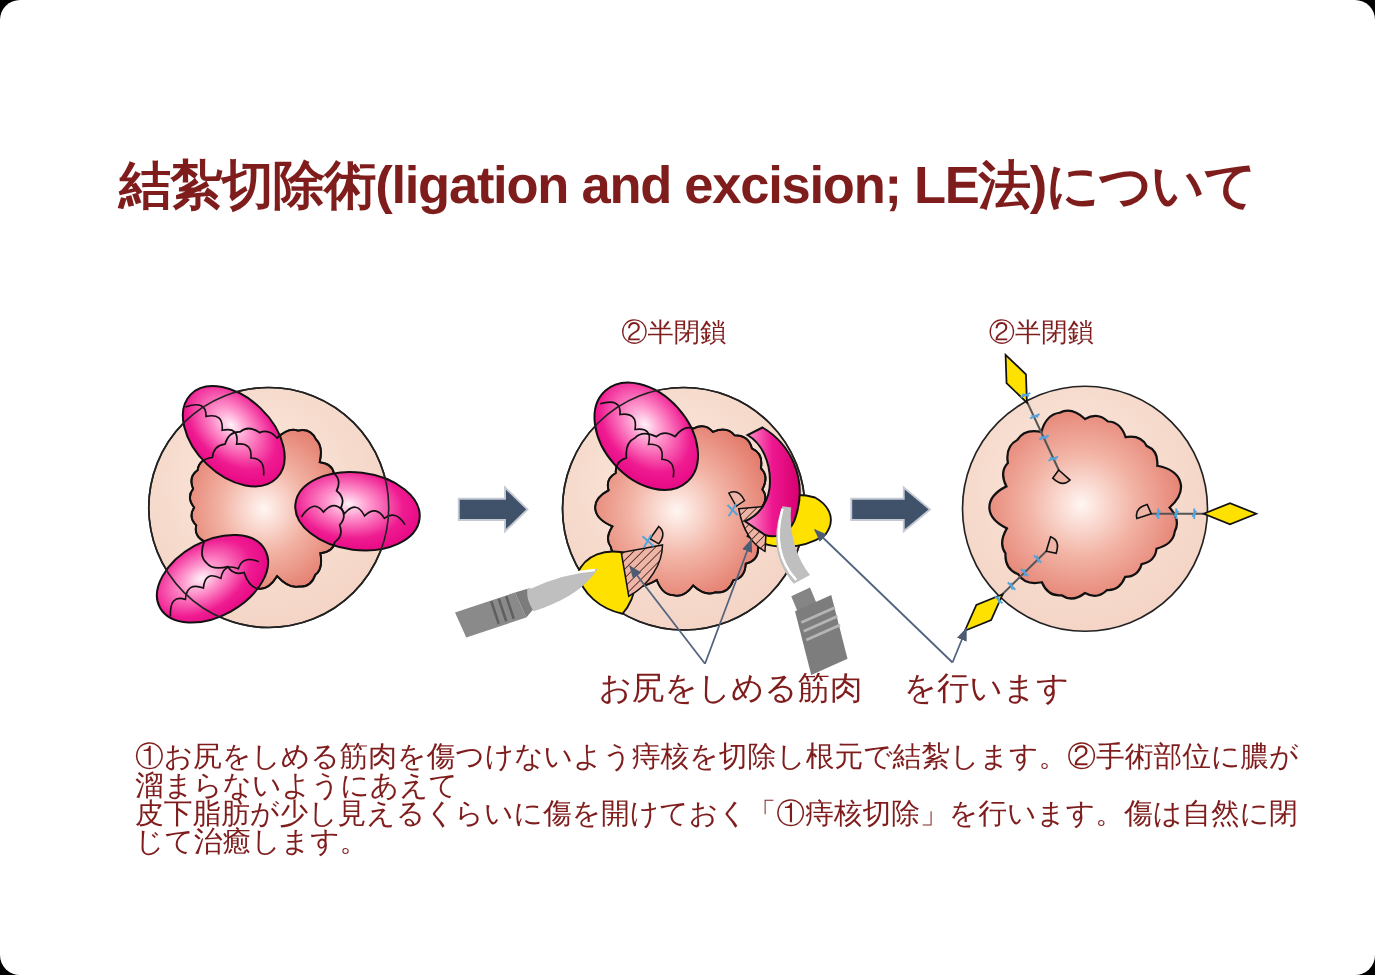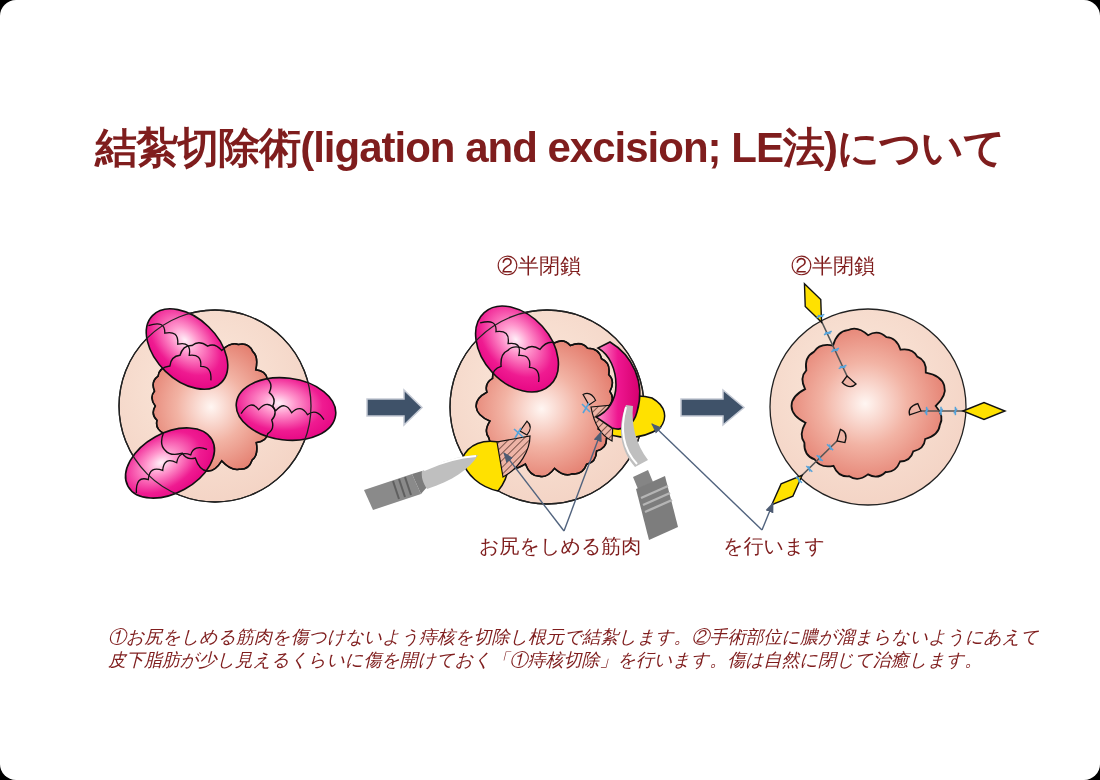--- a/index.html
+++ b/index.html
@@ -4,25 +4,25 @@
 <style>
   html,body{margin:0;padding:0;background:#000;}
   .frame{position:relative;width:1100px;height:780px;background:#fff;border-radius:16px;
          overflow:hidden;font-family:"Liberation Sans",sans-serif;color:#7f1d1d;}
   .page-title{position:absolute;left:0;right:0;top:120px;text-align:center;
               font-size:42px;font-weight:700;letter-spacing:-1px;white-space:nowrap;}
   .illustration{position:absolute;left:0;top:0;width:1100px;height:780px;}
   .step-label{position:absolute;font-size:21px;white-space:nowrap;}
   .step1{left:497px;top:252px;}
   .step2{left:791px;top:252px;font-family:Liberation Mono, monospace;}
-  .anno-label{position:absolute;font-size:20px;white-space:nowrap;}
+  .anno-label{position:absolute;font-size:26px;white-space:nowrap;}
   .muscle{left:479px;top:533px;}
   .fat{left:723px;top:533px;}
-  .desc{position:absolute;left:108px;top:626px;width:950px;font-size:18px;
-        line-height:22.5px;margin:0;font-style:italic;}
+  .desc{position:absolute;left:108px;top:594px;width:950px;font-size:23px;
+        line-height:22.5px;margin:0;}
 </style>
 </head>
 <body>
 
 <div class="frame">
 
   <div class="page-title">結紮切除術(ligation and excision; LE法)について</div>
 
   <svg class="illustration" viewBox="0 0 1100 780">
     <defs>

